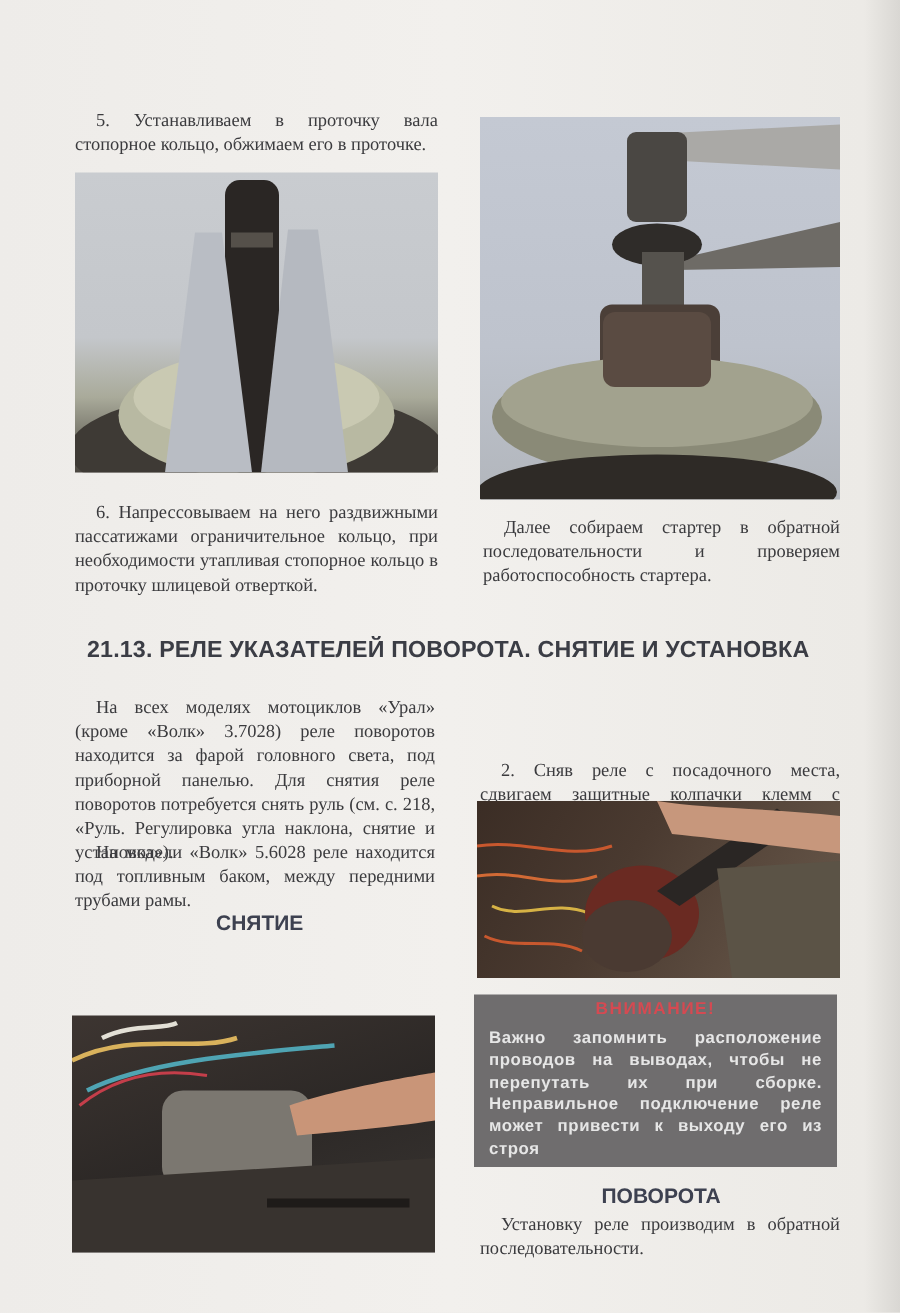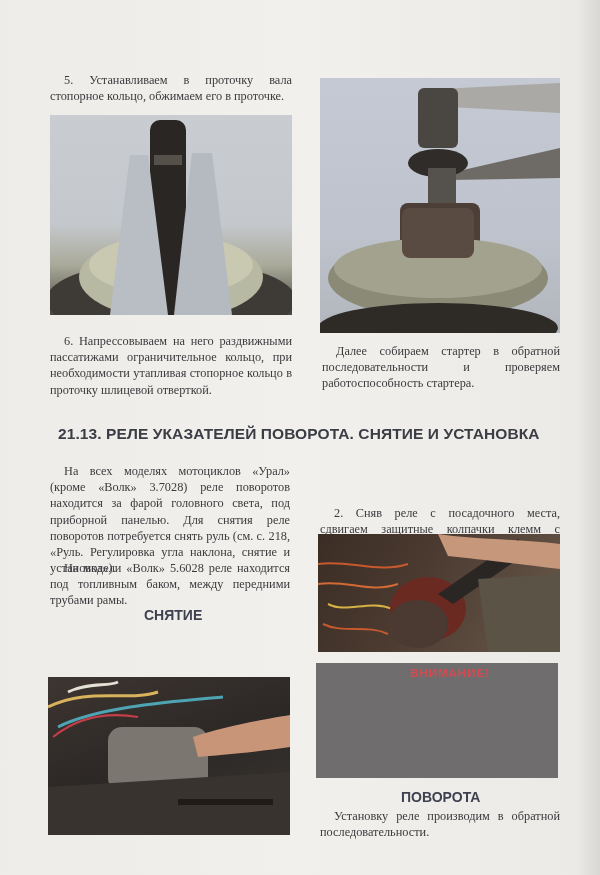--- a/index.html
+++ b/index.html
@@ -13,21 +13,21 @@
     .page { position: absolute; left: 0; top: 0; width: 600px; height: 875px; background: linear-gradient(90deg, #eeece9 0%, #f2f0ed 50%, #eceae6 96%, #d9d7d3 100%); }
     .header { position: absolute; left: 48px; top: 32px; width: 510px; height: 26px; border-bottom: 2px solid #4a4d55; }
     .page-num { position: absolute; left: 0; top: 0; font-family: "Liberation Sans", sans-serif; font-size: 19px; color: #333; }
     .running-title { position: absolute; left: 115px; top: 5px; font-family: "Liberation Sans", sans-serif; font-size: 13.5px; color: #6a6f7a; }
     .txt { position: absolute; font-size: 12.3px; line-height: 16.2px; text-align: justify; color: #3b3b3e; }
     .indent { text-indent: 14px; }
     .photo { position: absolute; overflow: hidden; }
     .sect-title { position: absolute; left: 58px; top: 425px; font-family: "Liberation Sans", sans-serif; font-weight: bold; font-size: 15.5px; color: #3b3d45; letter-spacing: 0.1px; }
     .subhead { position: absolute; font-family: "Liberation Sans", sans-serif; font-weight: bold; font-size: 14px; color: #3d4150; text-align: center; }
     .warn { position: absolute; left: 316px; top: 663px; width: 242px; height: 115px; background: #6f6d6e; }
-    .warn-title { position: absolute; left: 0; width: 100%; top: 4px; text-align: center; font-family: "Liberation Sans", sans-serif; font-weight: bold; font-size: 11.5px; color: #d44a52; letter-spacing: 1px; padding-left: 13px; }
+    .warn-title { position: absolute; left: 0; width: 100%; top: 4px; text-align: center; font-family: "Liberation Sans", sans-serif; font-weight: bold; font-size: 11.5px; color: #d44a52; letter-spacing: 1px; }
     .warn-body { position: absolute; left: 10px; top: 22px; width: 222px; font-family: "Liberation Sans", sans-serif; font-weight: bold; font-size: 11.2px; line-height: 14.8px; color: #e6e6e6; text-align: justify; letter-spacing: 0.4px; }
     .bold { font-weight: bold; }
   </style>
 </head>
 <body>
 
 <div class="page">
 
 
   <div class="txt indent" style="left:50px; top:72px; width:242px;">5. Устанавливаем в проточку вала стопорное кольцо, обжимаем его в проточке.</div>
@@ -95,19 +95,20 @@
       <ellipse cx="110" cy="75" rx="38" ry="32" fill="#6a2a22"></ellipse>
       <ellipse cx="100" cy="90" rx="30" ry="24" fill="#4a3a32"></ellipse>
       <polygon points="120,60 200,5 215,15 135,70" fill="#2a2624"></polygon>
       <path d="M120,0 C150,5 200,5 242,10 L242,35 C200,30 160,25 130,22 Z" fill="#c7977c"></path>
       <polygon points="160,45 242,40 242,118 170,118" fill="#5b5346"></polygon>
     </svg>
   </div>
 
   <div class="warn">
     <div class="warn-title">ВНИМАНИЕ!</div>
+    <div class="warn-body">Важно запомнить расположение проводов на выводах, чтобы не перепутать их при сборке. Неправильное подключение реле может привести к выходу его из строя</div>
   </div>
 
   <div class="subhead" style="left:401px; top:789px;">ПОВОРОТА</div>
 
   <div class="txt indent" style="left:320px; top:808px; width:240px;">Установку реле производим в обратной последовательности.</div>
 
 </div>
 
 </body></html>

